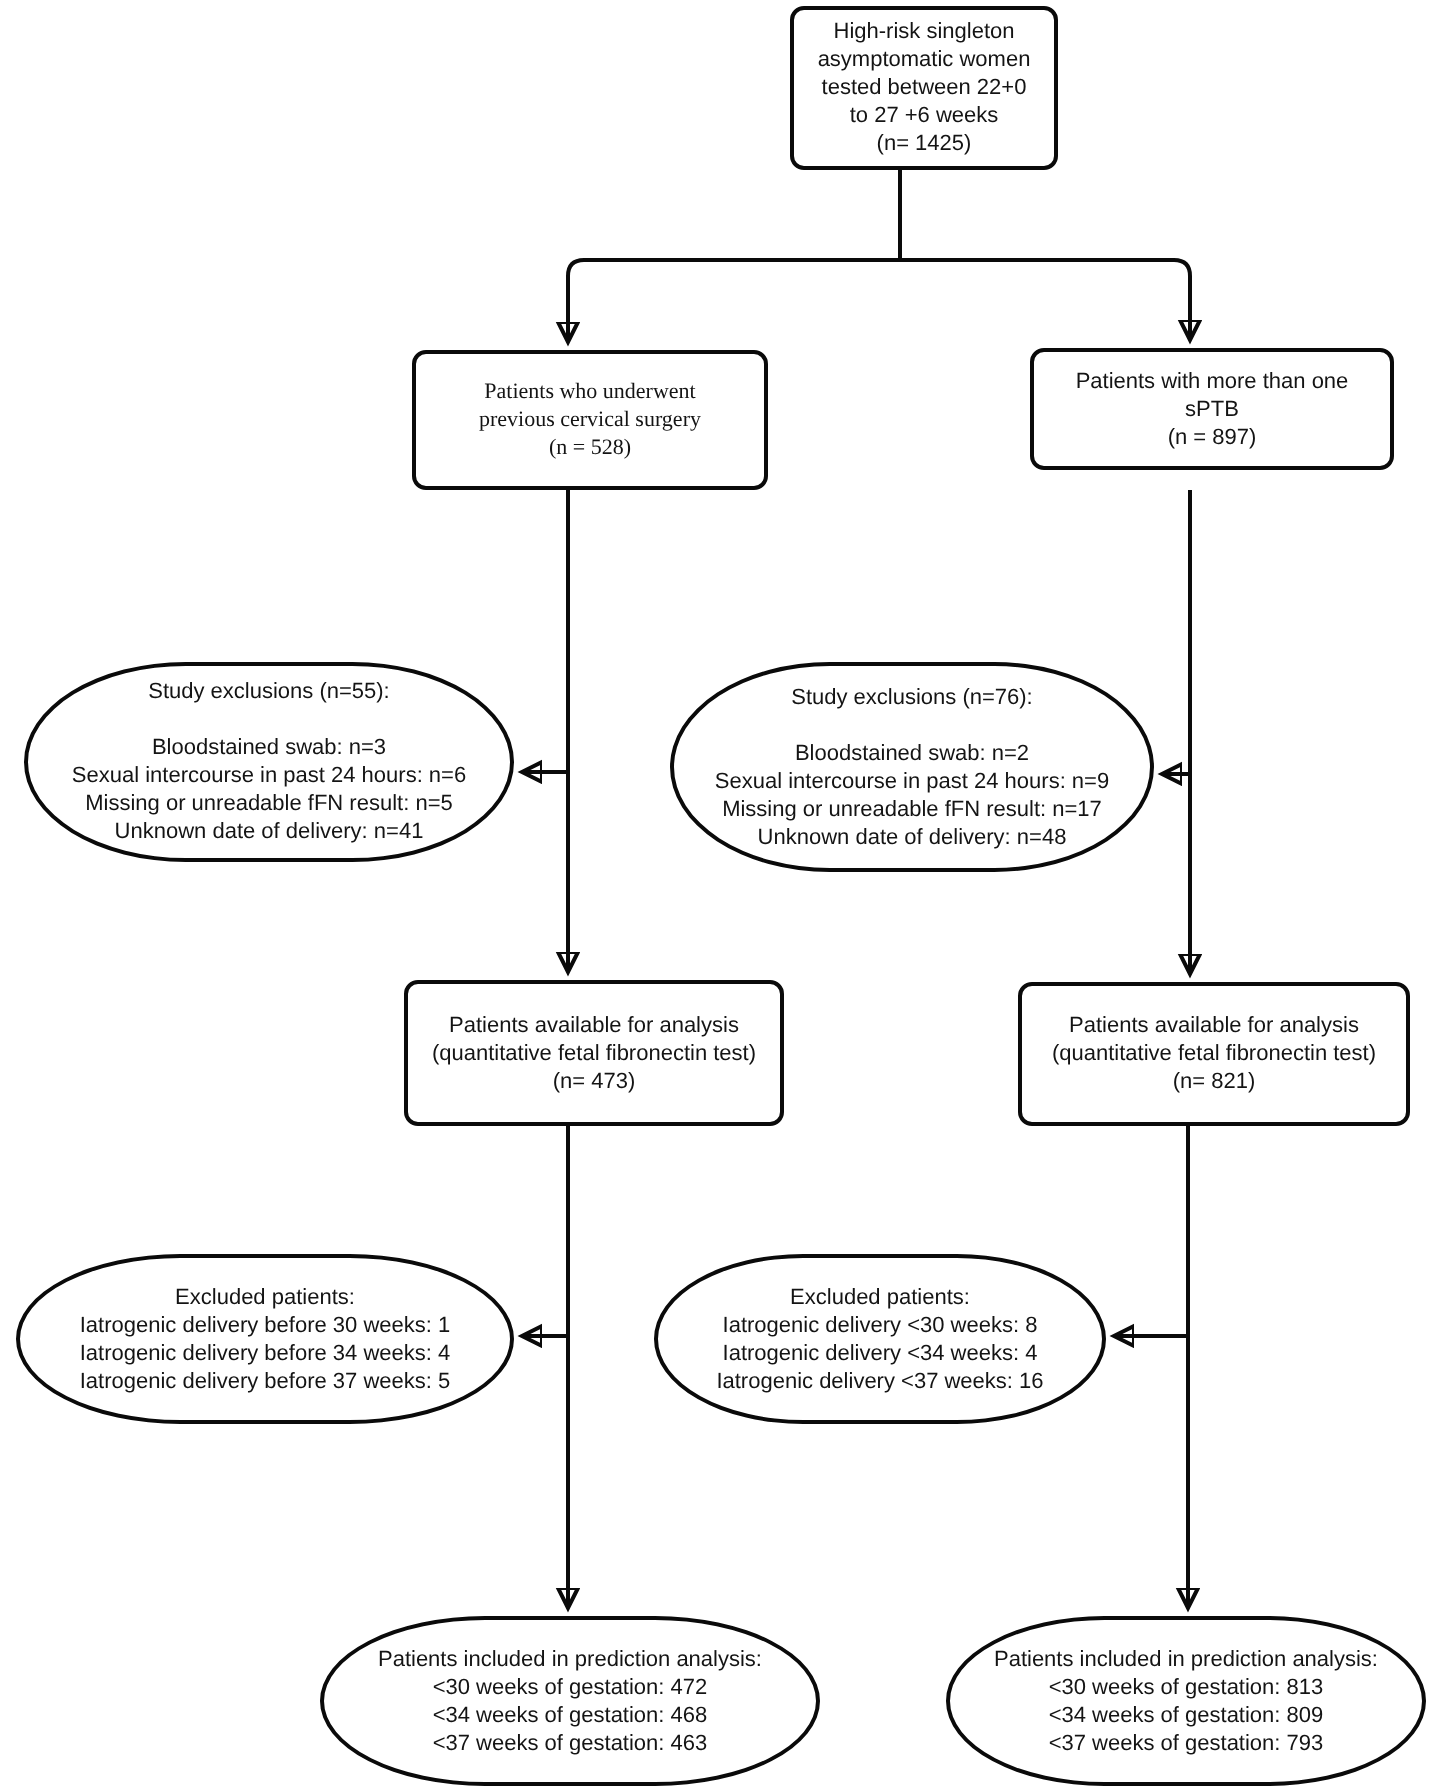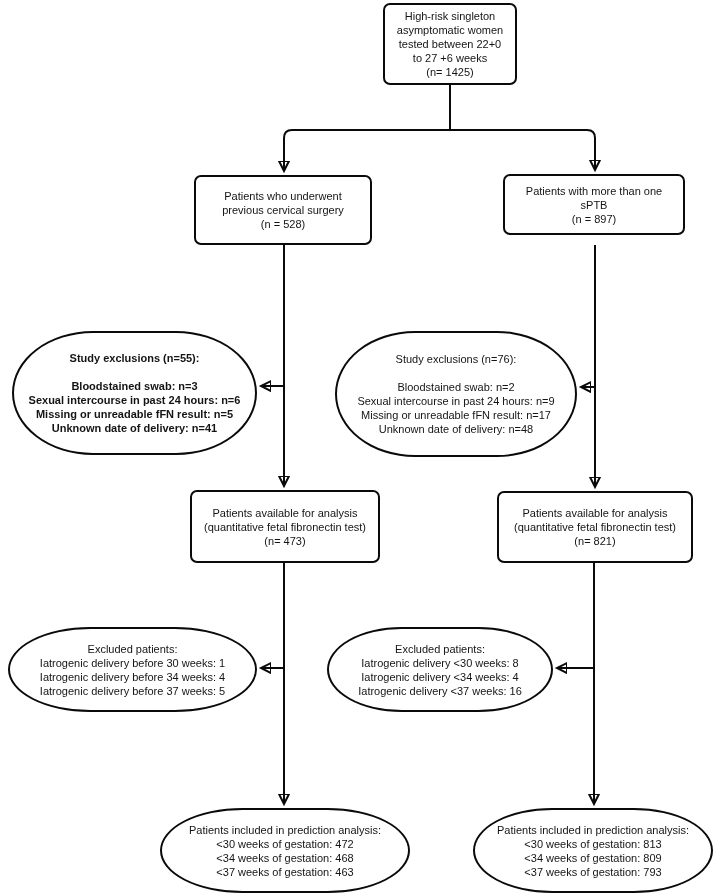--- a/index.html
+++ b/index.html
@@ -29,21 +29,21 @@
     position: absolute;
     border: 2px solid var(--stroke);
     background: var(--bg);
     display: flex;
     align-items: center;
     justify-content: center;
     text-align: center;
     font-size: 11px;
     line-height: 14px;
   }
-  .node.rect { border-radius: 7px; }
+  .node.rect { border-radius: 7px; margin-left: 12px; }
   .node.oval { border-radius: 33% / 50%; }
   .node-text {
     white-space: pre-line;
     width: 100%;
     padding: 0 5px;
   }
 </style>
 </head>
 <body>
 
@@ -69,42 +69,42 @@
   </svg>
 
   <div class="node rect" style="left:383px; top:3px; width:134px; height:82px;">
     <div class="node-text">High-risk singleton
 asymptomatic women
 tested between 22+0
 to 27 +6 weeks
 (n= 1425)</div>
   </div>
 
-  <div class="node rect" style="left:194px; top:175px; width:178px; height:70px;">
+  <div class="node rect" style="left:194px; top:175px; width:178px; height:70px;font-family:Liberation Serif, serif;">
     <div class="node-text">Patients who underwent
 previous cervical surgery
 (n = 528)</div>
   </div>
 
   <div class="node rect" style="left:503px; top:174px; width:182px; height:61px;">
     <div class="node-text">Patients with more than one
 sPTB
 (n = 897)</div>
   </div>
 
-  <div class="node oval" style="left:12px; top:331px; width:245px; height:124px;font-weight:bold;">
+  <div class="node oval" style="left:12px; top:331px; width:245px; height:100px;">
     <div class="node-text">Study exclusions (n=55):
 
 Bloodstained swab: n=3
 Sexual intercourse in past 24 hours: n=6
 Missing or unreadable fFN result: n=5
 Unknown date of delivery: n=41</div>
   </div>
 
-  <div class="node oval" style="left:335px; top:331px; width:242px; height:126px;">
+  <div class="node oval" style="left:335px; top:331px; width:242px; height:105px;">
     <div class="node-text">Study exclusions (n=76):
 
 Bloodstained swab: n=2
 Sexual intercourse in past 24 hours: n=9
 Missing or unreadable fFN result: n=17
 Unknown date of delivery: n=48</div>
   </div>
 
   <div class="node rect" style="left:190px; top:490px; width:190px; height:73px;">
     <div class="node-text">Patients available for analysis

